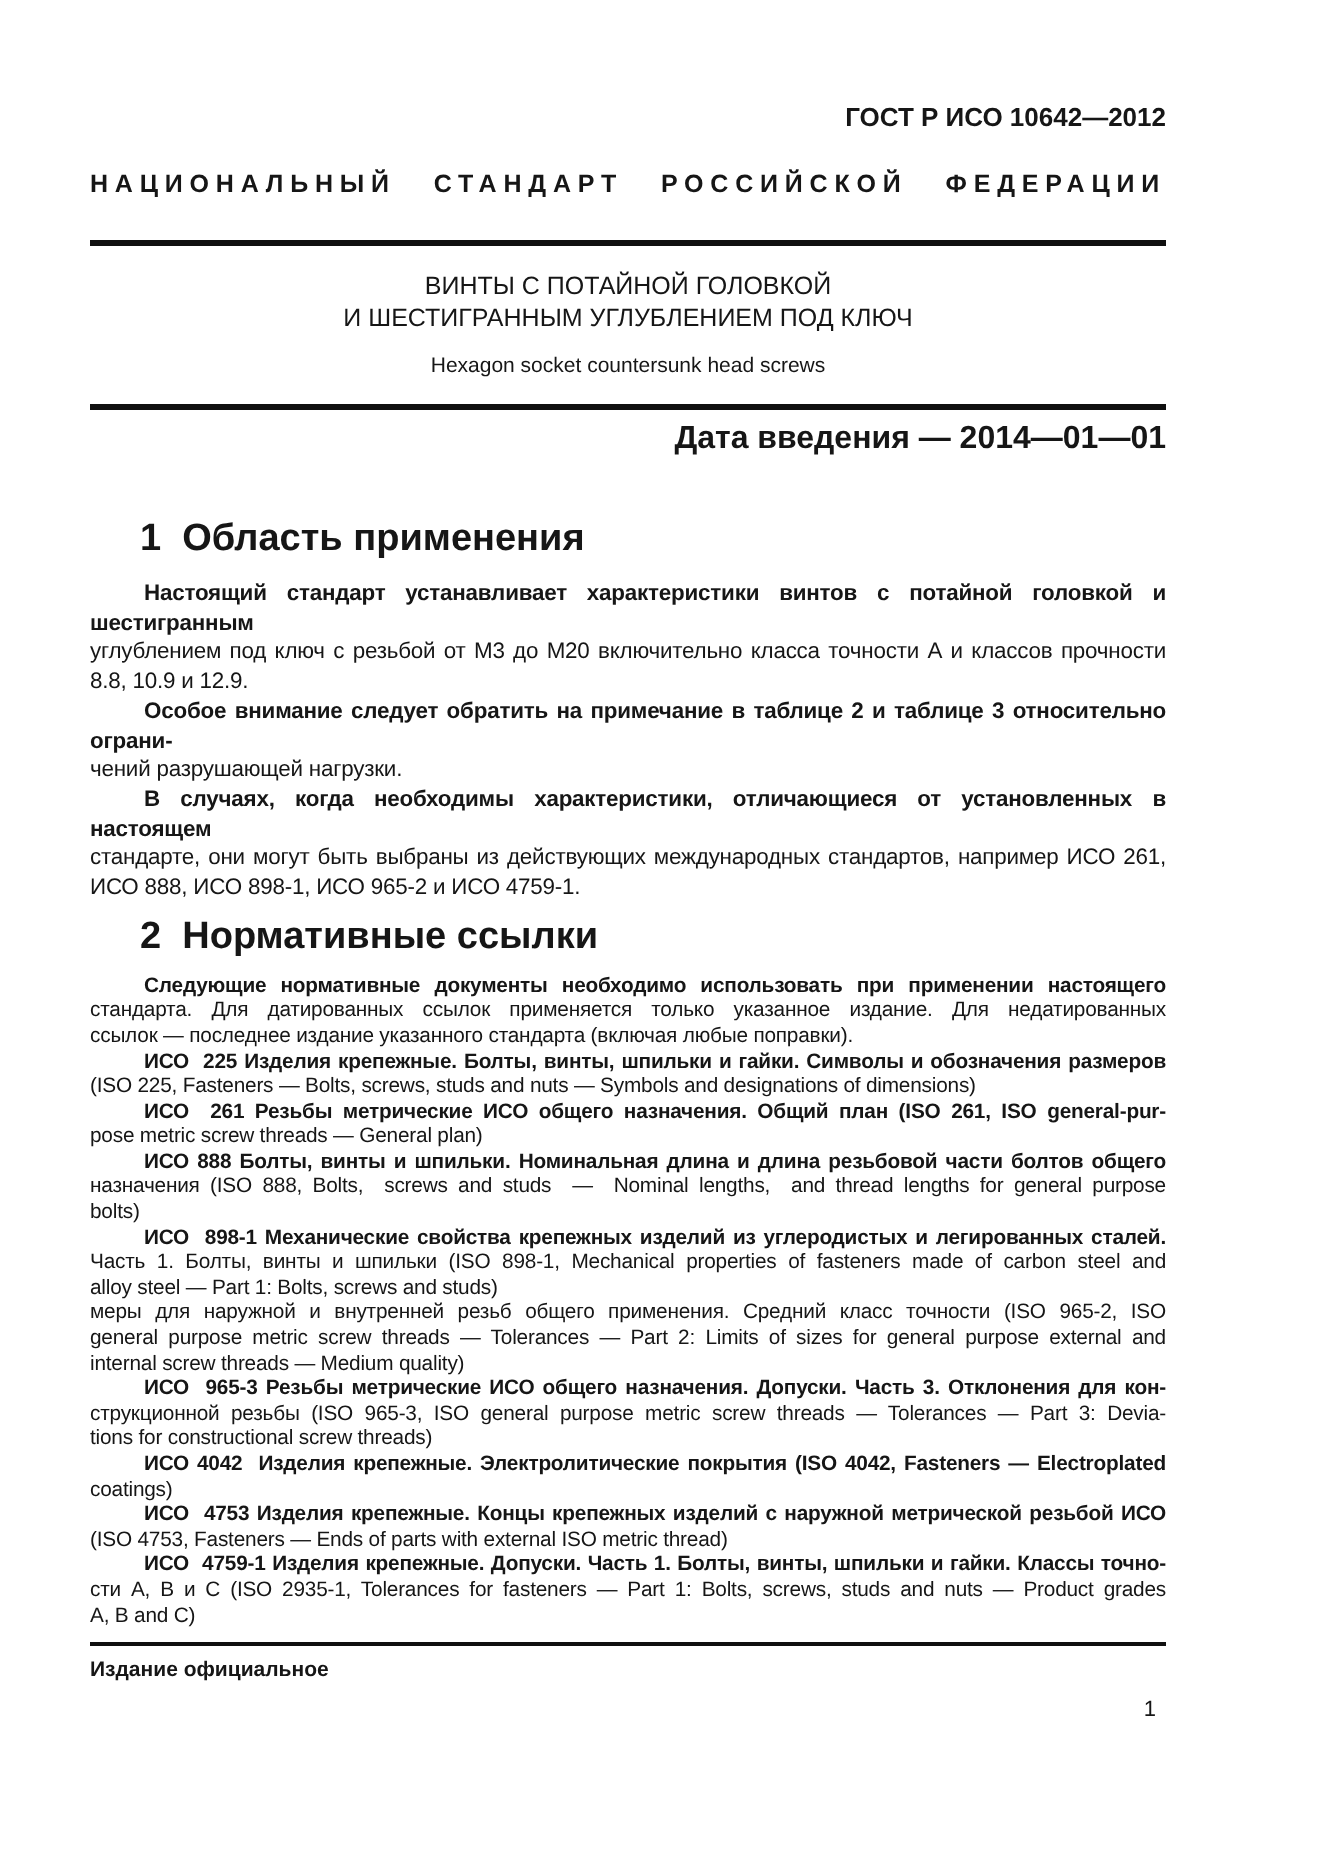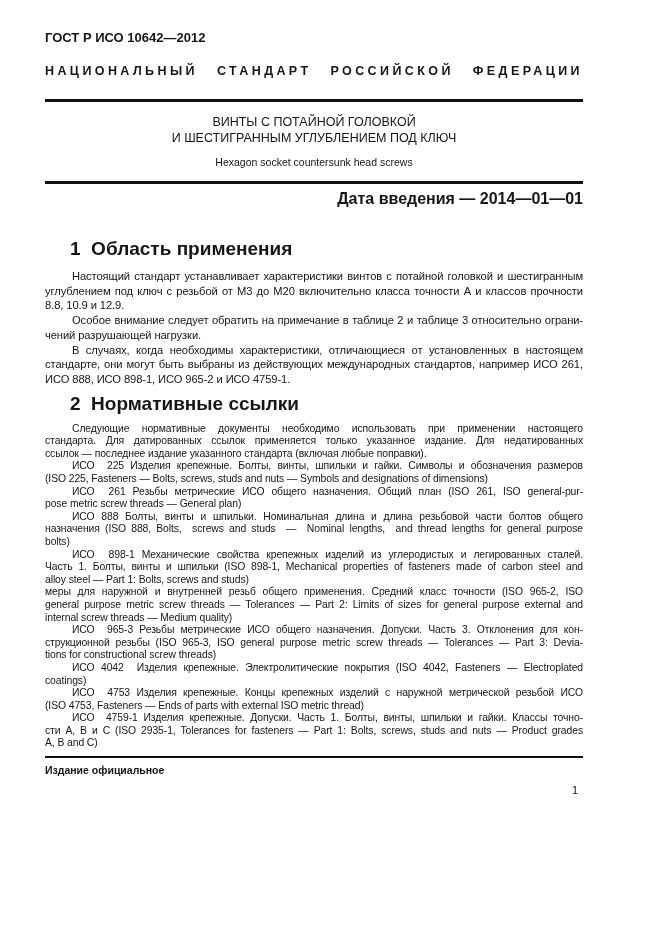--- a/index.html
+++ b/index.html
@@ -10,22 +10,22 @@
     color:#161616;
     overflow:hidden;
     position:relative;
   }
   .content{
     position:absolute;
     left:45px;top:0;
     width:538px;
   }
   .doc-number{
-    margin-top:31px;
-    text-align:left;
+    margin-top:52px;
+    text-align:right;
     font-weight:bold;
     font-size:13px;
     line-height:13px;
   }
   .std-type{
     margin-top:21px;
     font-weight:bold;
     font-size:12.5px;
     line-height:13px;
     letter-spacing:3.4px;
@@ -70,21 +70,21 @@
   .sec-1{margin-top:10px;}
   .sec-0 .sec-body{margin-top:13px;}
   .sec-1 .sec-body{margin-top:12px;}
   .ln{
     text-align:justify;
     text-align-last:justify;
     letter-spacing:-0.1px;
   }
   .sec-0 .ln{font-size:11.2px;line-height:14.7px;}
   .sec-1 .ln{font-size:10.4px;line-height:12.6px;}
-  .ln.first{text-indent:27px;}
+  .ln.first{text-indent:27px;font-weight:bold;}
   .ln.last{text-align-last:left;}
   .footer-rule{
     margin-top:6px;
     height:2px;
     background:#101010;
     width:538px;
   }
   .edition{
     margin-top:7px;
     font-weight:bold;

